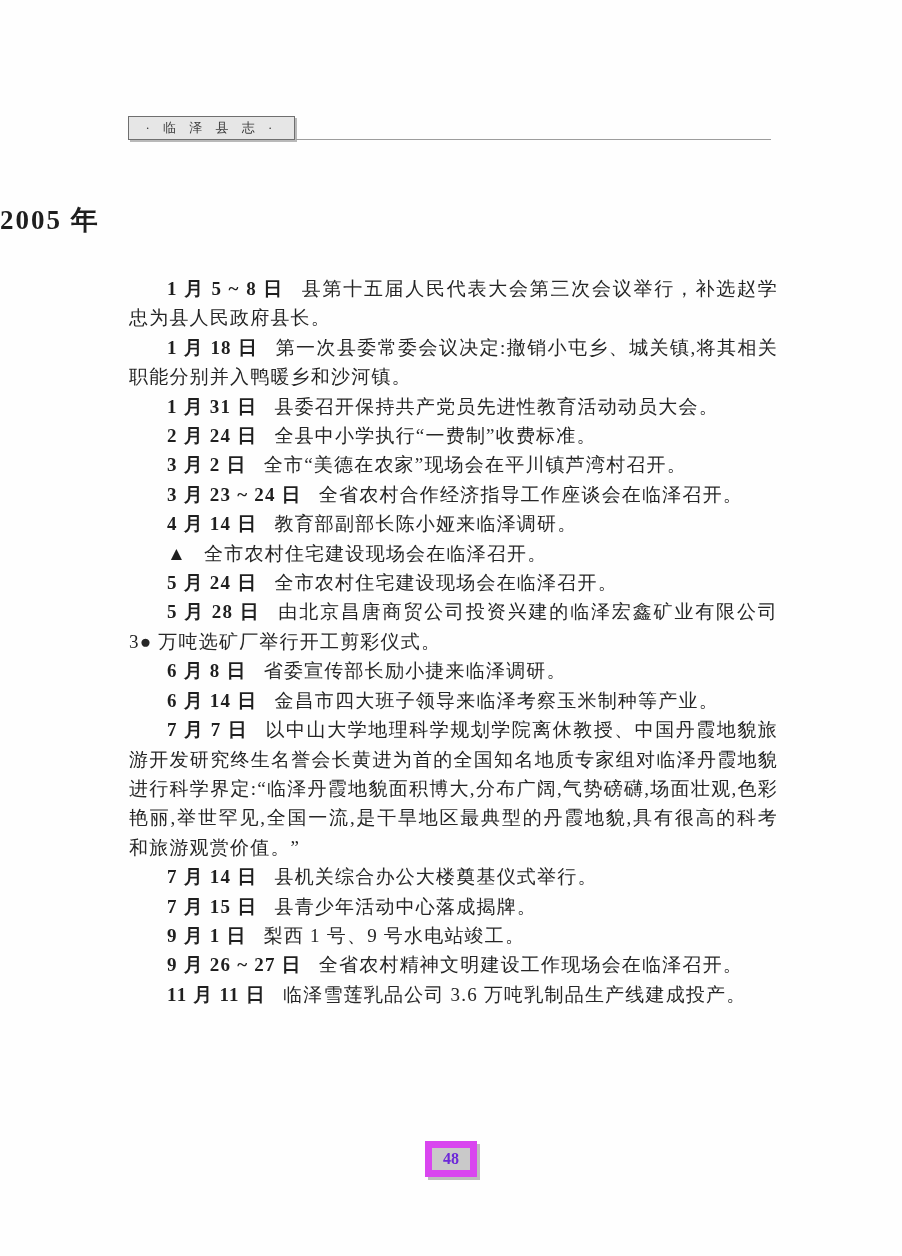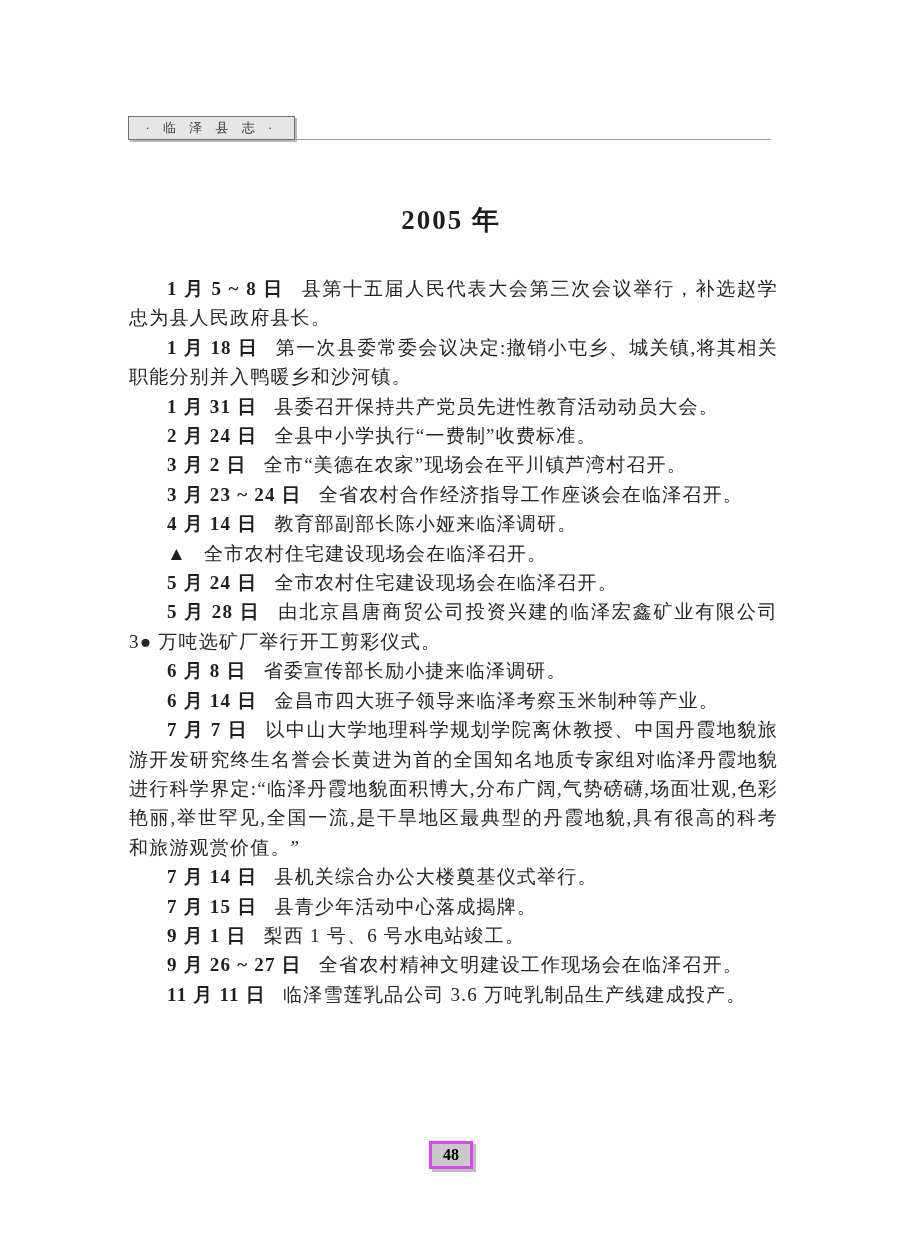--- a/index.html
+++ b/index.html
@@ -34,21 +34,20 @@
     width: 475px; height: 1px;
     background: #9d9d9d;
   }
 
   
   .year-title {
     position: absolute;
     left: 0; top: 202px;
     width: 902px;
     margin: 0;
-    text-align: center;
     font-size: 27px;
     font-weight: bold;
     letter-spacing: 2px;
     color: #1e1e1e;
   }
 
   
   .entries {
     position: absolute;
     left: 129px; top: 274px;
@@ -69,26 +68,26 @@
   }
   .entry-text { }
   .date-gap { display: inline-block; width: 0.9em; }
 
   
   .page-badge {
     position: absolute;
     left: 50%; top: 1141px;
     transform: translateX(-50%);
     background: #c9c9c9;
-    border: 3px solid #d946ef;
+    border: 7px solid #d946ef;
     box-shadow: 3px 3px 0 #bdbdbd;
     padding: 2px 11px;
     font-size: 16px;
     font-weight: bold;
-    color: #000000;
+    color: #6d28d9;
   }
 </style>
 </head>
 <body>
 
 <div class="page">
 
   <div class="head-box">
     <span>· 临 泽 县 志 ·</span>
   </div>
@@ -105,21 +104,21 @@
       <p class="entry"><span class="entry-date">3 月 23 ~ 24 日</span><span class="date-gap"></span><span class="entry-text">全省农村合作经济指导工作座谈会在临泽召开。</span></p>
       <p class="entry"><span class="entry-date">4 月 14 日</span><span class="date-gap"></span><span class="entry-text">教育部副部长陈小娅来临泽调研。</span></p>
       <p class="entry"><span class="entry-date">▲</span><span class="date-gap"></span><span class="entry-text">全市农村住宅建设现场会在临泽召开。</span></p>
       <p class="entry"><span class="entry-date">5 月 24 日</span><span class="date-gap"></span><span class="entry-text">全市农村住宅建设现场会在临泽召开。</span></p>
       <p class="entry"><span class="entry-date">5 月 28 日</span><span class="date-gap"></span><span class="entry-text">由北京昌唐商贸公司投资兴建的临泽宏鑫矿业有限公司 3● 万吨选矿厂举行开工剪彩仪式。</span></p>
       <p class="entry"><span class="entry-date">6 月 8 日</span><span class="date-gap"></span><span class="entry-text">省委宣传部长励小捷来临泽调研。</span></p>
       <p class="entry"><span class="entry-date">6 月 14 日</span><span class="date-gap"></span><span class="entry-text">金昌市四大班子领导来临泽考察玉米制种等产业。</span></p>
       <p class="entry"><span class="entry-date">7 月 7 日</span><span class="date-gap"></span><span class="entry-text">以中山大学地理科学规划学院离休教授、中国丹霞地貌旅游开发研究终生名誉会长黄进为首的全国知名地质专家组对临泽丹霞地貌进行科学界定:“临泽丹霞地貌面积博大,分布广阔,气势磅礴,场面壮观,色彩艳丽,举世罕见,全国一流,是干旱地区最典型的丹霞地貌,具有很高的科考和旅游观赏价值。”</span></p>
       <p class="entry"><span class="entry-date">7 月 14 日</span><span class="date-gap"></span><span class="entry-text">县机关综合办公大楼奠基仪式举行。</span></p>
       <p class="entry"><span class="entry-date">7 月 15 日</span><span class="date-gap"></span><span class="entry-text">县青少年活动中心落成揭牌。</span></p>
-      <p class="entry"><span class="entry-date">9 月 1 日</span><span class="date-gap"></span><span class="entry-text">梨西 1 号、6 号水电站竣工。</span></p>
+      <p class="entry"><span class="entry-date">9 月 1 日</span><span class="date-gap"></span><span class="entry-text">梨西 1 号、9 号水电站竣工。</span></p>
       <p class="entry"><span class="entry-date">9 月 26 ~ 27 日</span><span class="date-gap"></span><span class="entry-text">全省农村精神文明建设工作现场会在临泽召开。</span></p>
       <p class="entry"><span class="entry-date">11 月 11 日</span><span class="date-gap"></span><span class="entry-text">临泽雪莲乳品公司 3.6 万吨乳制品生产线建成投产。</span></p>
     </div>
 
   <div class="page-badge">
     <span>48</span>
   </div>
 
 </div>
 

